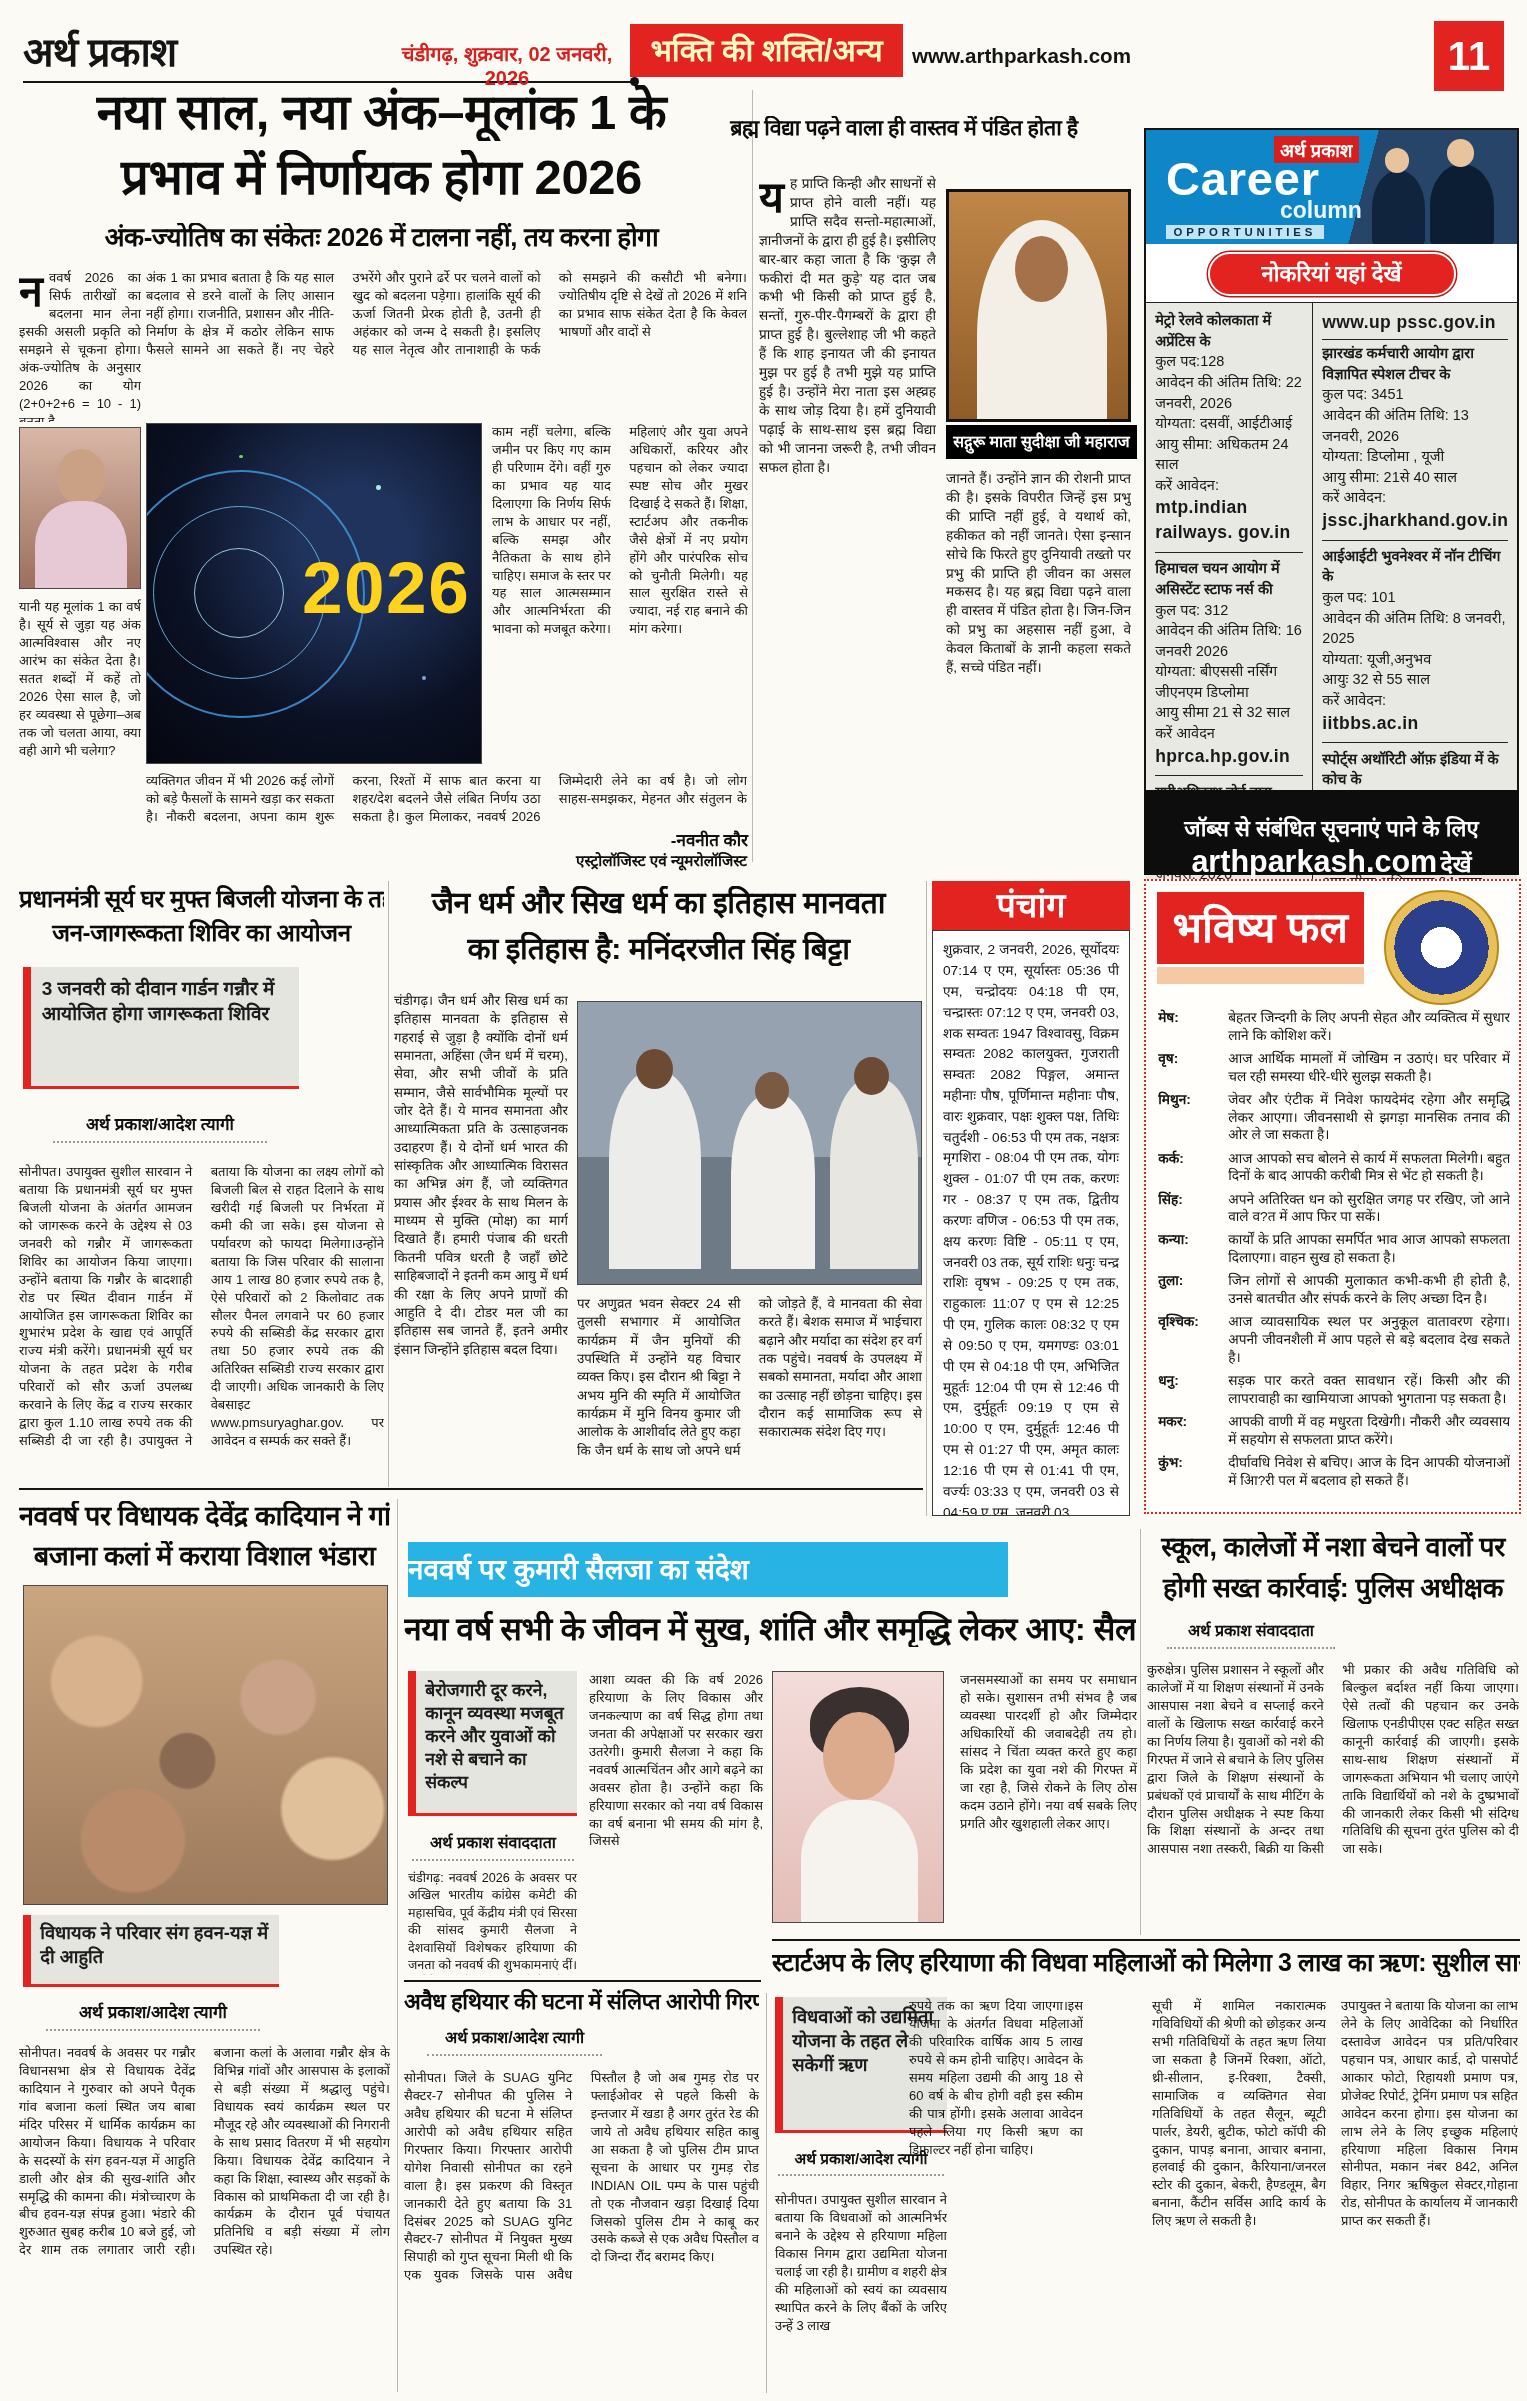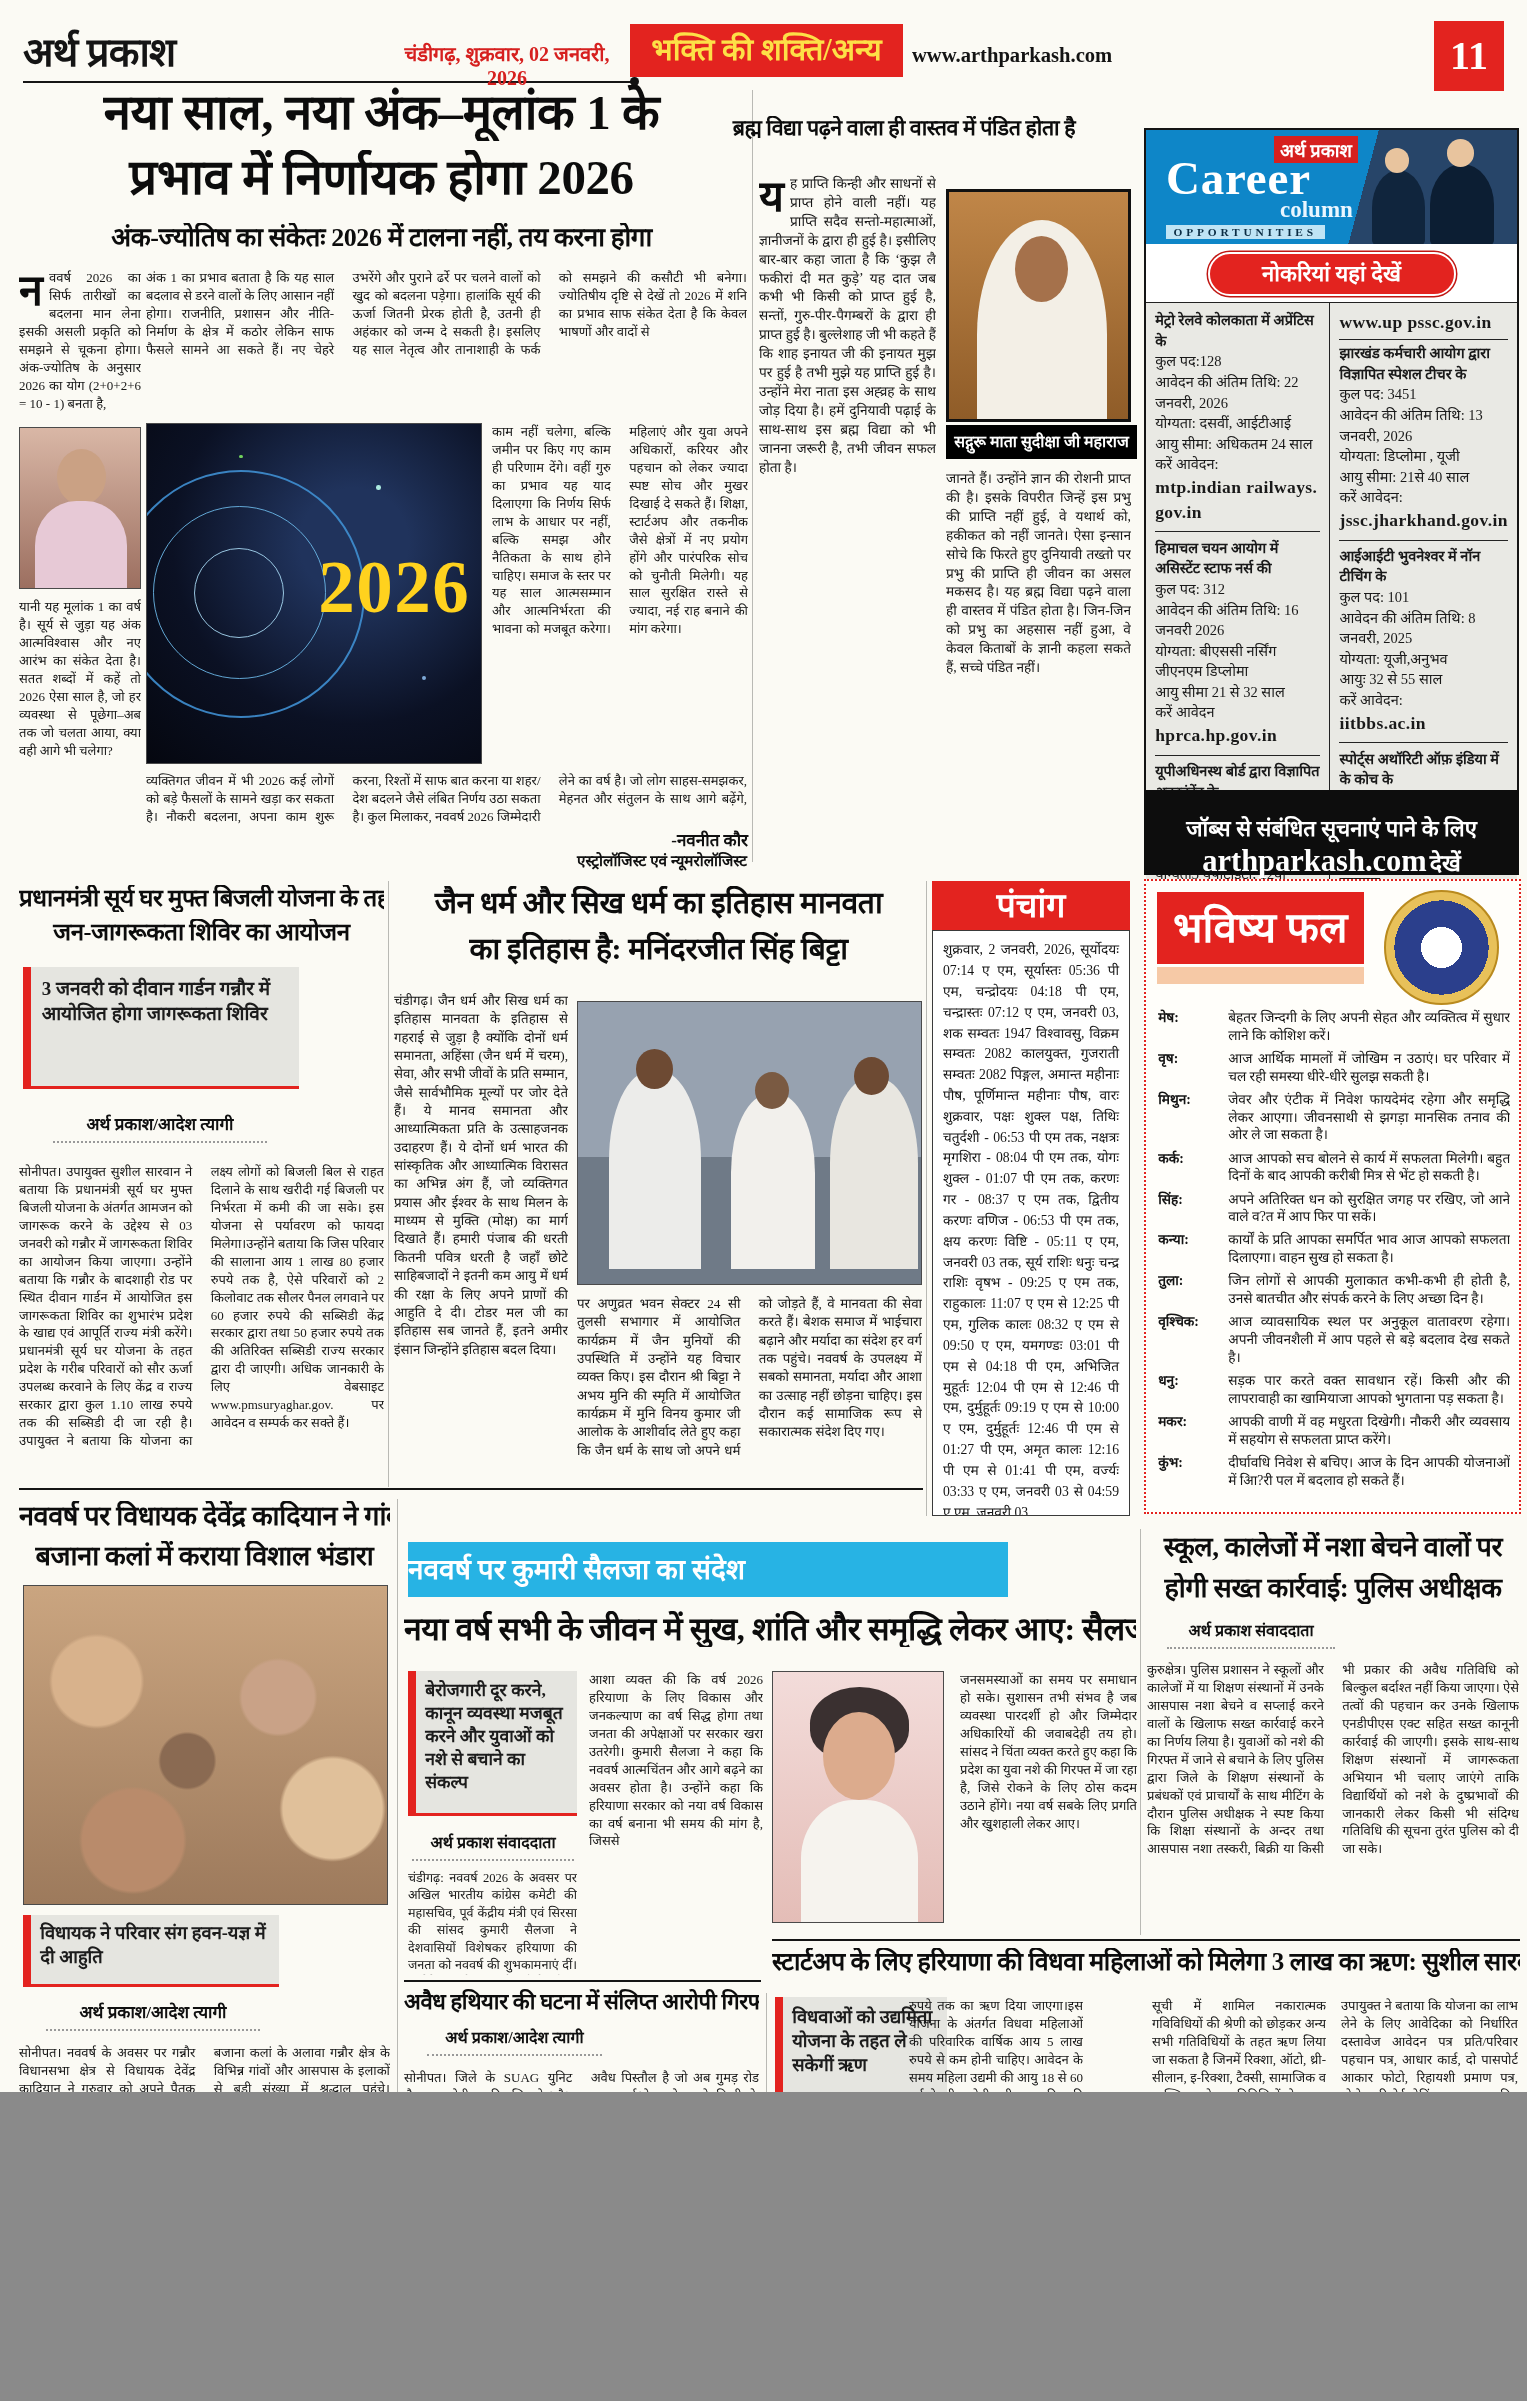--- a/index.html
+++ b/index.html
@@ -1,17 +1,17 @@
 <!DOCTYPE html>
 <html style="font-size:12.2px"><head>
 <meta charset="utf-8">
 <style>
   html,body{margin:0;padding:0;background:#8a8a8a}
-  #page{position:relative;width:1527px;height:2092px;background:#fbfaf4;
-        font-family:Liberation Serif, serif;color:#141414;overflow:hidden;margin:0 auto}
+  #page{position:relative;width:1527px;height:2401px;background:#fbfaf4;
+        font-family:Liberation Sans, sans-serif;color:#141414;overflow:hidden;margin:0 auto}
   .abs{position:absolute;box-sizing:border-box}
   .clip{overflow:hidden}
   .hl{font-weight:700;color:#0c0c0c;text-align:center;line-height:1.14;letter-spacing:-0.4px}
   .one{white-space:nowrap;overflow:hidden}
   .bd{font-size:13px;line-height:1.38;text-align:justify;color:#161616}
   .pre{white-space:pre-line}
   .c2{column-count:2;column-gap:18.3px}
   .c3{column-count:3;column-gap:18.3px}
   .dropcap{float:left;font-size:43px;line-height:.85;font-weight:700;padding:3.8px 6.1px 0 0;color:#0c0c0c}
   .kick{background:#e5e5e0;border-left:8.4px solid #e3231f;border-bottom:3.8px solid #e3231f;
@@ -47,21 +47,21 @@
   .bhrow{display:flex;font-size:13.7px;line-height:1.3;margin:0 0 5.3px}
   .bhsign{font-weight:700;width:70px;flex:none}
   .bhtext{flex:1;text-align:justify}
   .wheel{border-radius:50%;border:2.3px solid #b98a1e;
          background:radial-gradient(circle,#ffffff 0 26%,#2b3f8c 26% 60%,#e8c15a 60% 76%,#f6ecd2 76% 100%)}
   
   .ptitle{background:#e3231f;color:#fff;font-weight:700;text-align:center;font-size:34px;line-height:49px}
   .pbox{border:1.5px solid #3a3a3a;background:#fff;padding:9.2px 10px;font-size:13.7px;line-height:1.52;text-align:justify}
   
   .cyanbar{background:#27b3e4;color:#fff;font-weight:700;text-align:left;font-size:28px;line-height:55px}
-  .badge{background:#e3231f;color:#fde047;font-weight:700;text-align:center}
+  .badge{background:#e3231f;color:#fef9c3;font-weight:700;text-align:center}
   .pgnum{background:#e3231f;color:#fff;font-weight:700;text-align:center;font-size:40px;line-height:70px}
   .ring{position:absolute;border-radius:50%}
 </style>
 </head>
 <body>
 
 <div id="page">
 
   <div class="abs" style="left:23px;top:23px;width:259px;height:53px;font-weight:700;font-size:40px;letter-spacing:-0.8px">अर्थ प्रकाश</div>
   <div class="abs hr" style="left:23px;top:81px;width:610px;height:2.3px"></div>

